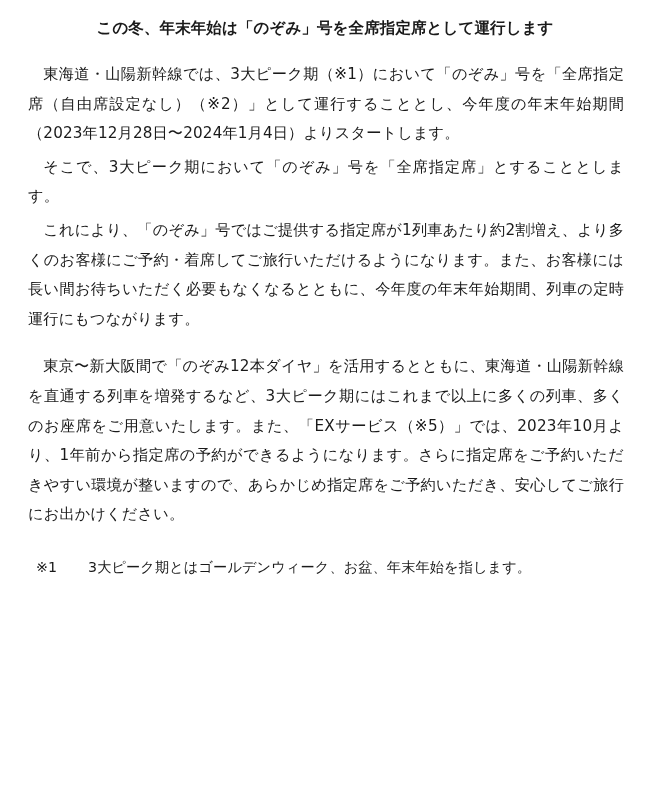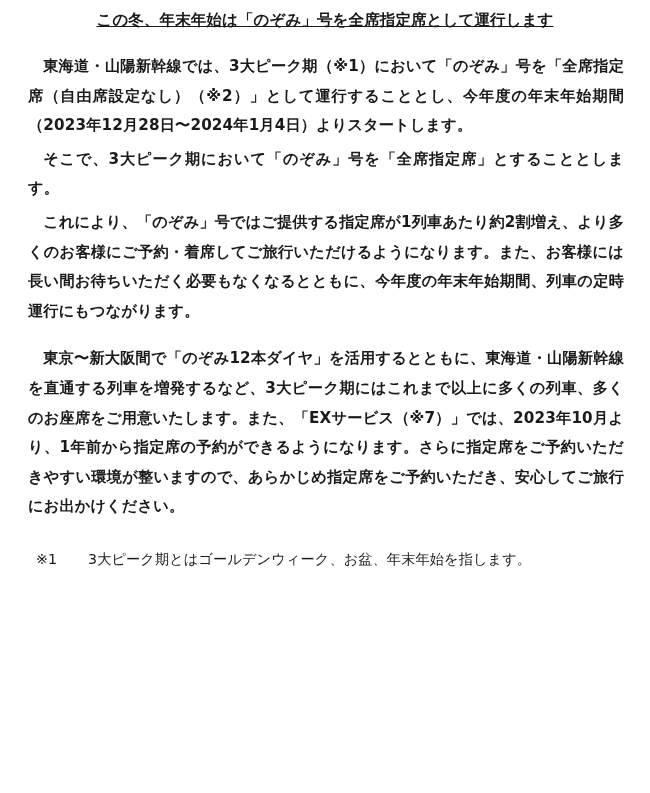--- a/index.html
+++ b/index.html
@@ -19,22 +19,21 @@
   .page {
     position: relative;
     width: 650px;
     height: 793px;
     box-sizing: border-box;
     padding: 0;
   }
 
   
   .heading {
-    padding-top: 7px;
-    text-decoration: underline;
+    padding-top: 15px;
   }
   .heading-line {
     text-align: center;
     font-size: 15.5px;
     font-weight: 700;
     letter-spacing: 0.1px;
     line-height: 27px;
     color: #1a1a1a;
     white-space: nowrap;
   }
@@ -53,21 +52,21 @@
   }
   .para {
     font-size: 15.2px;
     line-height: 29.6px;
     letter-spacing: 0.15px;
     text-align: justify;
     text-justify: inter-character;
     text-indent: 1em;
     margin: 0;
     color: #1a1a1a;
-    font-weight: 700;
+    font-weight: 400;
   }
   .para.gap-lg  { margin-top: 22px; }
   .para.gap-md  { margin-top: 4px; }
   .para.gap-sm  { margin-top: 18px; }
   .para.first   { margin-top: 18px; }
 
   
   .notes {
     padding: 0 26px 0 36px;
     margin-top: 24px;
@@ -102,21 +101,21 @@
   </div>
 
   <div class="body-block">
     <p class="para first">東海道・山陽新幹線では、3大ピーク期（※1）において「のぞみ」号を「全席指定席（自由席設定なし）（※2）」として運行することとし、今年度の年末年始期間（2023年12月28日〜2024年1月4日）よりスタートします。</p>
 
 
     <p class="para gap-md">そこで、3大ピーク期において「のぞみ」号を「全席指定席」とすることとします。</p>
 
     <p class="para gap-md">これにより、「のぞみ」号ではご提供する指定席が1列車あたり約2割増え、より多くのお客様にご予約・着席してご旅行いただけるようになります。また、お客様には長い間お待ちいただく必要もなくなるとともに、今年度の年末年始期間、列車の定時運行にもつながります。</p>
 
-    <p class="para gap-sm">東京〜新大阪間で「のぞみ12本ダイヤ」を活用するとともに、東海道・山陽新幹線を直通する列車を増発するなど、3大ピーク期にはこれまで以上に多くの列車、多くのお座席をご用意いたします。また、「EXサービス（※7）」では、2023年10月より、1年前から指定席の予約ができるようになります。さらに指定席をご予約いただきやすい環境が整いますので、あらかじめ指定席をご予約いただき、安心してご旅行にお出かけください。</p>
+    <p class="para gap-sm">東京〜新大阪間で「のぞみ12本ダイヤ」を活用するとともに、東海道・山陽新幹線を直通する列車を増発するなど、3大ピーク期にはこれまで以上に多くの列車、多くのお座席をご用意いたします。また、「EXサービス（※5）」では、2023年10月より、1年前から指定席の予約ができるようになります。さらに指定席をご予約いただきやすい環境が整いますので、あらかじめ指定席をご予約いただき、安心してご旅行にお出かけください。</p>
   </div>
 
   <div class="notes">
 
     <div class="note">
       <span class="note-marker">※1</span>
       <span class="note-text">3大ピーク期とはゴールデンウィーク、お盆、年末年始を指します。</span>
     </div>
 
   </div>

